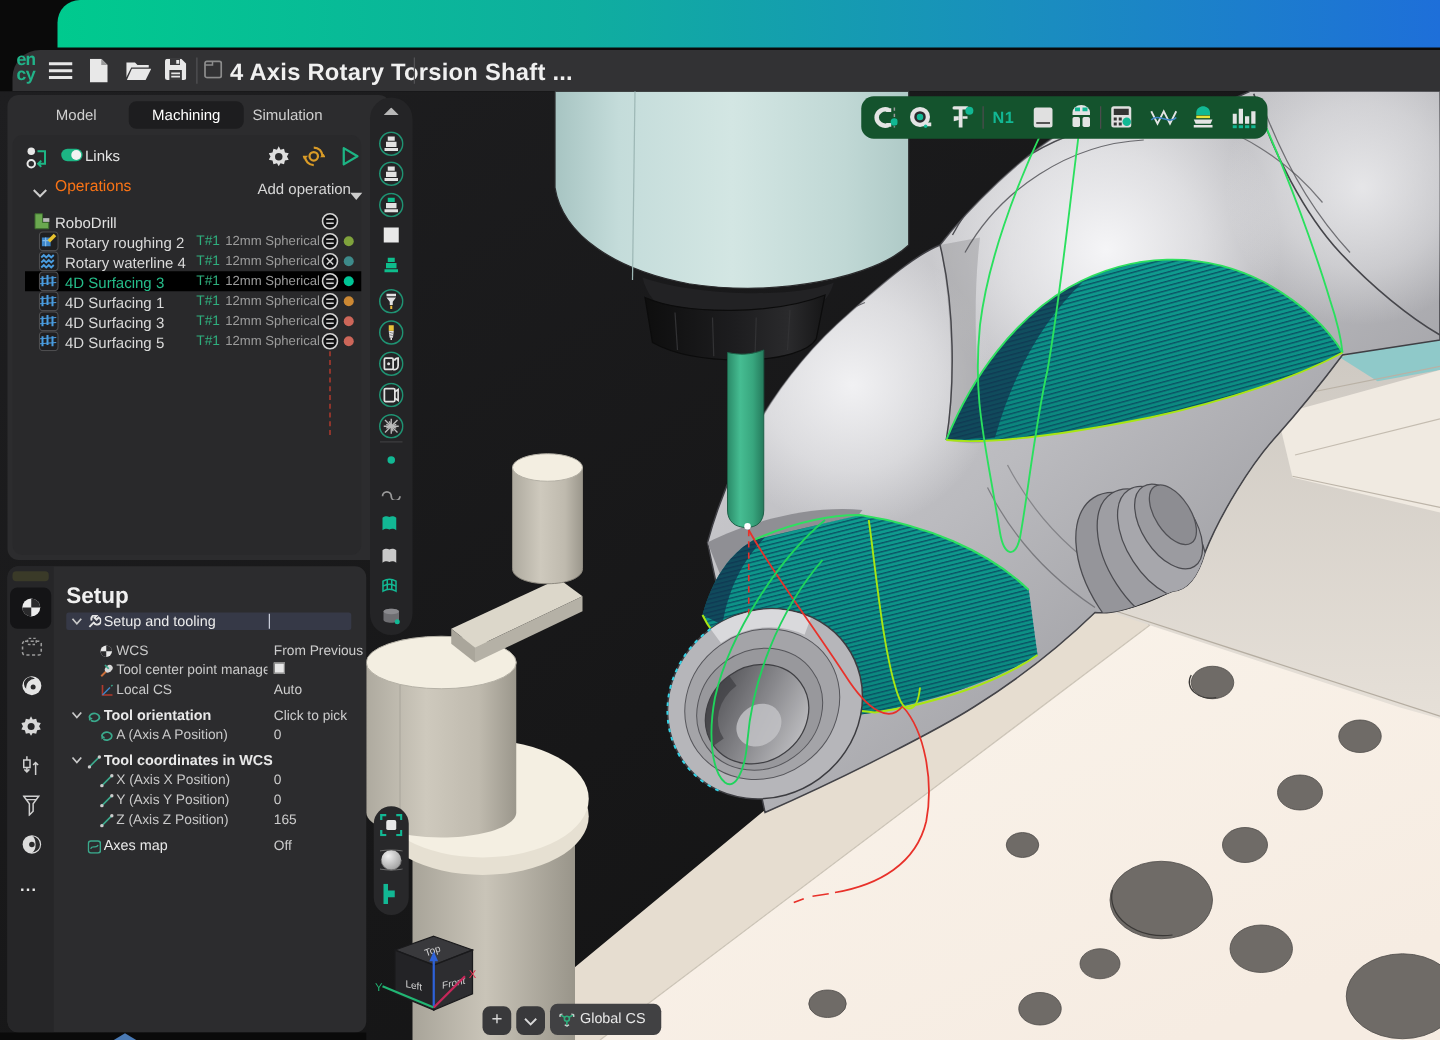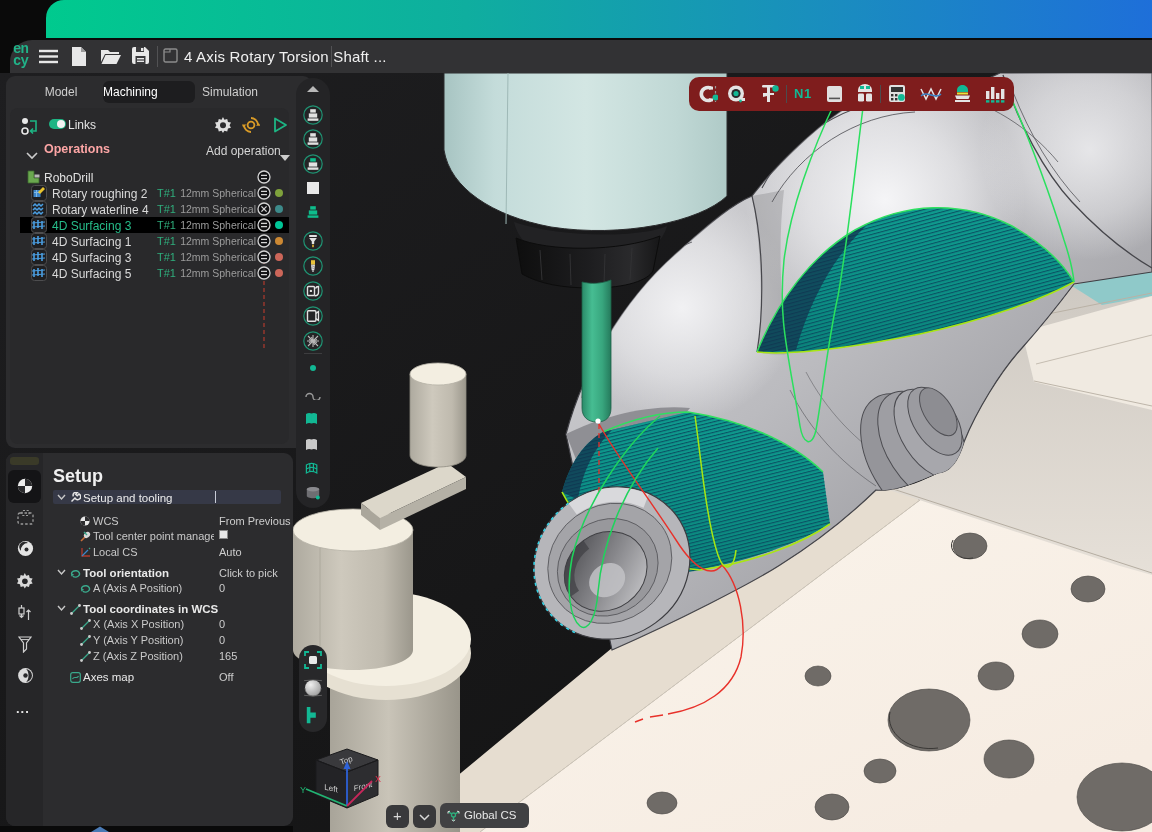--- a/index.html
+++ b/index.html
@@ -6,21 +6,21 @@
 html,body{width:1152px;height:832px;overflow:hidden;background:#0a0a0a;font-family:"Liberation Sans",sans-serif}
 #page{position:relative;width:1152px;height:832px}
 #topband{position:absolute;left:46px;top:0;width:1106px;height:38px;border-radius:18px 0 0 0;background:linear-gradient(90deg,#00ca8e 0%,#0fae9f 38%,#1a8cc0 72%,#1e6fd9 100%)}
 #topbar{position:absolute;left:10px;top:40px;width:1142px;height:33px;background:#323234;border-radius:22px 0 0 0}
 #viewport{position:absolute;left:0;top:73px;width:1152px;height:759px;background:#151515}
 .panel{position:absolute;background:#2c2c2e;border-radius:9px}
 #panel1{left:6px;top:76px;width:306px;height:372px}
 #panel2{left:6px;top:453px;width:287px;height:373px;display:flex}
 #midbar{position:absolute;left:296px;top:78px;width:34px;height:430px;background:#242426;border-radius:17px}
 #pillbar{position:absolute;left:299px;top:645px;width:28px;height:87px;background:#28282a;border-radius:14px}
-#toptools{position:absolute;left:689px;top:77px;width:325px;height:34px;background:#7f1d1d;border-radius:10px;display:flex;align-items:center}
+#toptools{position:absolute;left:689px;top:77px;width:325px;height:34px;background:#14532d;border-radius:10px;display:flex;align-items:center}
 .abs{position:absolute}
 </style>
 </head>
 <body>
 <div id="page">
 <div id="topband"></div>
 <div id="topbar"></div>
 <div id="viewport">
 <svg width="1152" height="759" viewBox="0 73 1152 759" xmlns="http://www.w3.org/2000/svg">
 <defs>
@@ -295,28 +295,28 @@
         <rect x="9" y="1" width="2.4" height="3" fill="#e8e8e8"></rect>
         <rect x="3.5" y="9" width="10" height="8" fill="#3a3a3c"></rect>
         <rect x="5" y="11" width="7" height="1.4" fill="#e8e8e8"></rect>
         <rect x="5" y="13.6" width="7" height="1.4" fill="#e8e8e8"></rect>
       </svg></div>
 <div class="abs" style="left:157px;top:46px;width:1px;height:21px;background:#525254"></div>
 <div class="abs" style="left:163px;top:48px"><svg width="15" height="15">
         <rect x="1" y="1" width="13" height="13" rx="1.5" fill="none" stroke="#8c8c8c" stroke-width="1.4"></rect>
         <path d="M1,4 L7,4 L7,1" fill="none" stroke="#8c8c8c" stroke-width="1.2"></path>
       </svg></div>
-<div class="abs" style="left:184px;top:48px;font-size:15px;font-weight:normal;color:#f0f0f0;letter-spacing:0.2px">4 Axis Rotary Torsion Shaft ...</div>
+<div class="abs" style="left:184px;top:48px;font-size:19px;font-weight:bold;color:#f0f0f0;letter-spacing:0.2px">4 Axis Rotary Torsion Shaft ...</div>
 <div class="abs" style="left:331px;top:46px;width:1px;height:21px;background:#525254"></div>
 
 <div id="panel1" class="panel">
 <div class="abs" style="left:0;top:0;width:287px;height:30px;font-size:12px;color:#cfcfcf">
 <div class="abs" style="left:97px;top:5px;width:92px;height:22px;background:#1d1d1f;border-radius:6px"></div>
 <div class="abs" style="left:22px;top:9px;width:66px;text-align:center">Model</div>
-<div class="abs" style="left:97px;top:9px;width:92px;color:#fff">Machining</div>
+<div class="abs" style="left:97px;top:9px;width:92px;text-align:center;color:#fff">Machining</div>
 <div class="abs" style="left:196px;top:9px;width:92px;text-align:left">Simulation</div>
 </div>
 <div class="abs" style="left:4px;top:32px;width:279px;height:336px;background:#29292b;border-radius:8px"></div>
 <div class="abs" style="left:14px;top:40px"><svg width="22" height="20">
           <circle cx="5" cy="5" r="3" fill="#e8e8e8"></circle>
           <circle cx="5" cy="15" r="3" fill="none" stroke="#e8e8e8" stroke-width="1.6"></circle>
           <path d="M10,5 L16,5 L16,15 L11,15 M13,12.5 L10.5,15 L13,17.5" stroke="#1db584" stroke-width="1.6" fill="none"></path>
         </svg></div>
 <div class="abs" style="left:43px;top:43px;width:17px;height:10px;background:#1db584;border-radius:5px"></div>
 <div class="abs" style="left:51px;top:44px;width:8px;height:8px;background:#f2f2f2;border-radius:50%"></div>
@@ -333,21 +333,21 @@
           </g>
           <polygon points="16.8,7 14,9.8 18.5,9.8" fill="#d99b27"></polygon>
           <polygon points="1.2,11.5 4.6,8.6 0,8.6" fill="#d99b27"></polygon>
         </svg></div>
 <div class="abs" style="left:267px;top:41px"><svg width="15" height="16">
           <path d="M2,1.5 L13,8 L2,14.5 Z" fill="none" stroke="#1db584" stroke-width="1.8" stroke-linejoin="round"></path>
         </svg></div>
 <div class="abs" style="left:20px;top:70px"><svg width="12" height="9">
           <path d="M1,2 L6,7 L11,2" stroke="#cccccc" stroke-width="1.6" fill="none"></path>
         </svg></div>
-<div class="abs" style="left:38px;top:66px;font-size:12.5px;font-weight:bold;color:#fca5a5">Operations</div>
+<div class="abs" style="left:38px;top:66px;font-size:12.5px;font-weight:normal;color:#f97316">Operations</div>
 <div class="abs" style="left:200px;top:68px;font-size:12px;color:#d6d6d6">Add operation</div>
 <div class="abs" style="left:274px;top:72px"><svg width="10" height="7">
           <polygon points="0,0 10,0 5,6" fill="#cccccc"></polygon>
         </svg></div>
 <svg class="abs" style="left:0;top:0" width="287" height="368">
 <line x1="258" y1="184" x2="258" y2="272" stroke="#b03a2e" stroke-width="1.2" stroke-dasharray="4 3"></line>
 </svg>
 <div class="abs" style="left:20px;top:94px"><svg width="15" height="14">
           <path d="M2,1 L8,1 L8,8 L13,8 L13,13 L2,13 Z" fill="#6aa84f" stroke="#3d6b2e" stroke-width="0.8"></path>
           <rect x="8.5" y="4.5" width="5" height="3" fill="#b8b8b8"></rect>

